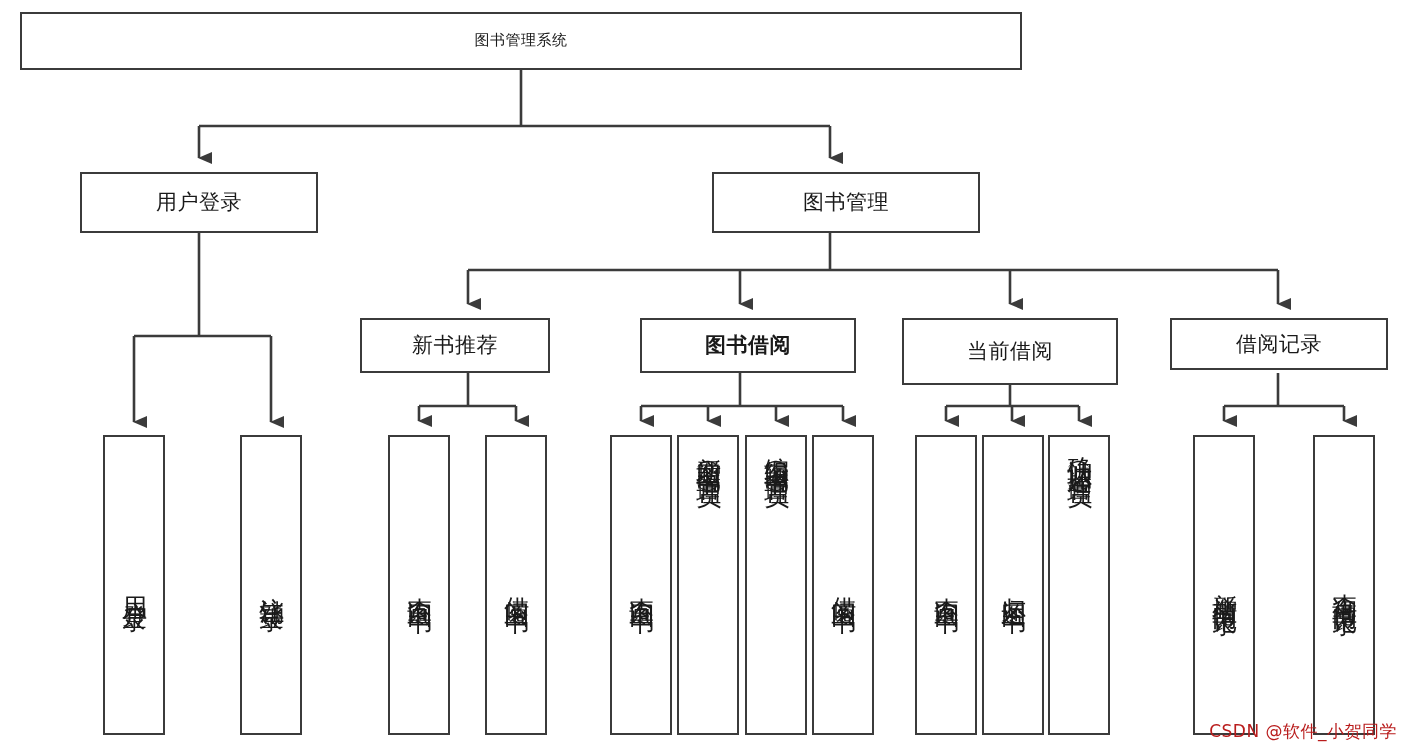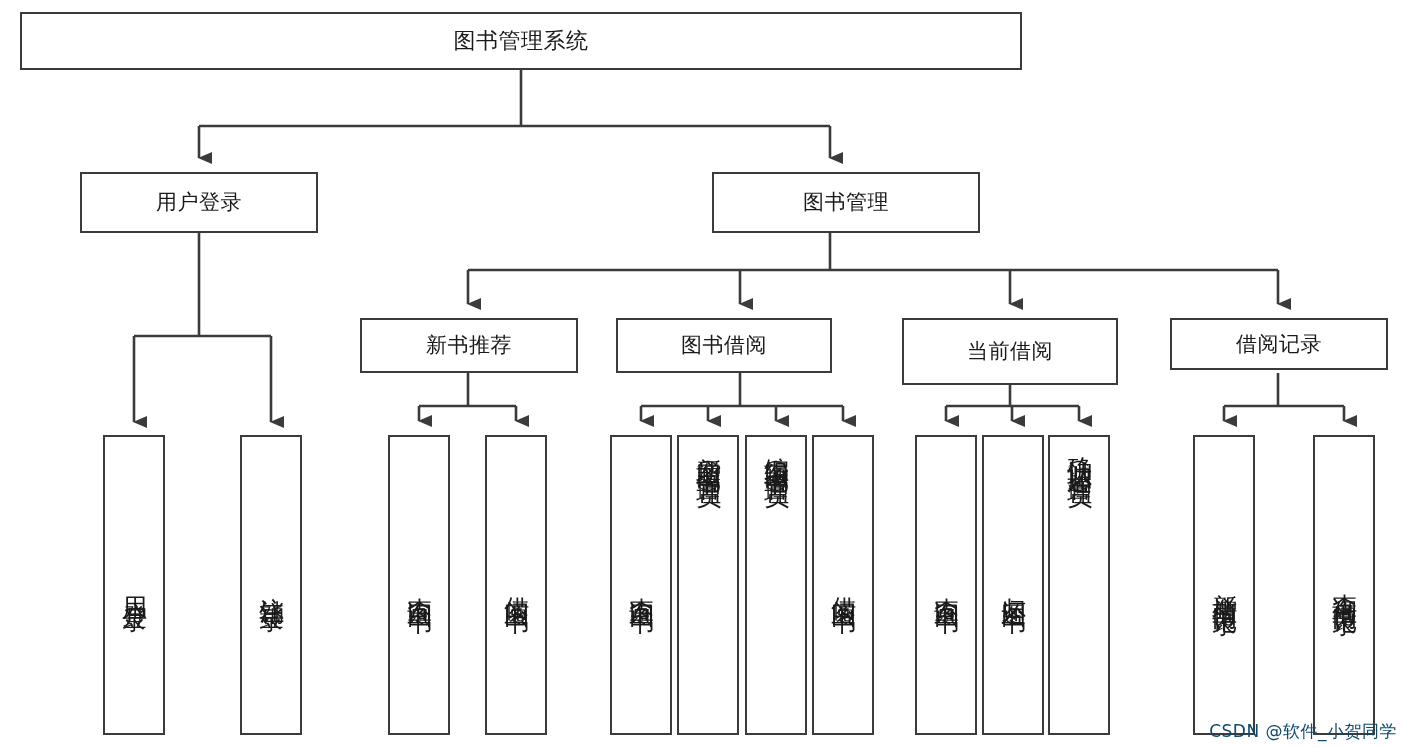--- a/index.html
+++ b/index.html
@@ -40,21 +40,21 @@
     display: block;
     text-align: center;
     line-height: 1.18;
     white-space: nowrap;
   }
   .node.horizontal .node-label {
     font-size: 21px;
     letter-spacing: 0.5px;
   }
   .node.root .node-label {
-    font-size: 22px;
+    font-size: 15px;
     letter-spacing: 0.5px;
   }
   .node.vertical {
     align-items: flex-start;
     padding-top: 0;
   }
   .node.vertical .node-label {
     writing-mode: vertical-rl;
     text-orientation: upright;
     font-size: 25px;
@@ -64,21 +64,21 @@
     margin: 0 auto;
   }
   .node.vertical.center-text {
     align-items: center;
   }
   #watermark {
     position: absolute;
     right: 8px;
     bottom: 4px;
     font-size: 17px;
-    color: #0c4a6e;
+    color: #b91c1c;
     letter-spacing: 0.5px;
     white-space: nowrap;
     user-select: none;
   }
 </style>
 </head>
 <body>
 
 <div id="diagram-root">
 
@@ -138,25 +138,25 @@
   </div>
 
   <div class="node horizontal" style="left:80px; top:172px; width:238px; height:61px;">
     <span class="node-label">用户登录</span>
   </div>
 
   <div class="node horizontal" style="left:712px; top:172px; width:268px; height:61px;">
     <span class="node-label">图书管理</span>
   </div>
 
-  <div class="node horizontal" style="left:360px; top:318px; width:218px; height:55px;">
+  <div class="node horizontal" style="left:360px; top:318px; width:190px; height:55px;">
     <span class="node-label">新书推荐</span>
   </div>
 
-  <div class="node horizontal" style="left:616px; top:318px; width:216px; height:55px;">
+  <div class="node horizontal" style="left:640px; top:318px; width:216px; height:55px;font-weight:bold;">
     <span class="node-label">图书借阅</span>
   </div>
 
   <div class="node horizontal" style="left:902px; top:318px; width:216px; height:67px;">
     <span class="node-label">当前借阅</span>
   </div>
 
   <div class="node horizontal" style="left:1170px; top:318px; width:218px; height:52px;">
     <span class="node-label">借阅记录</span>
   </div>

